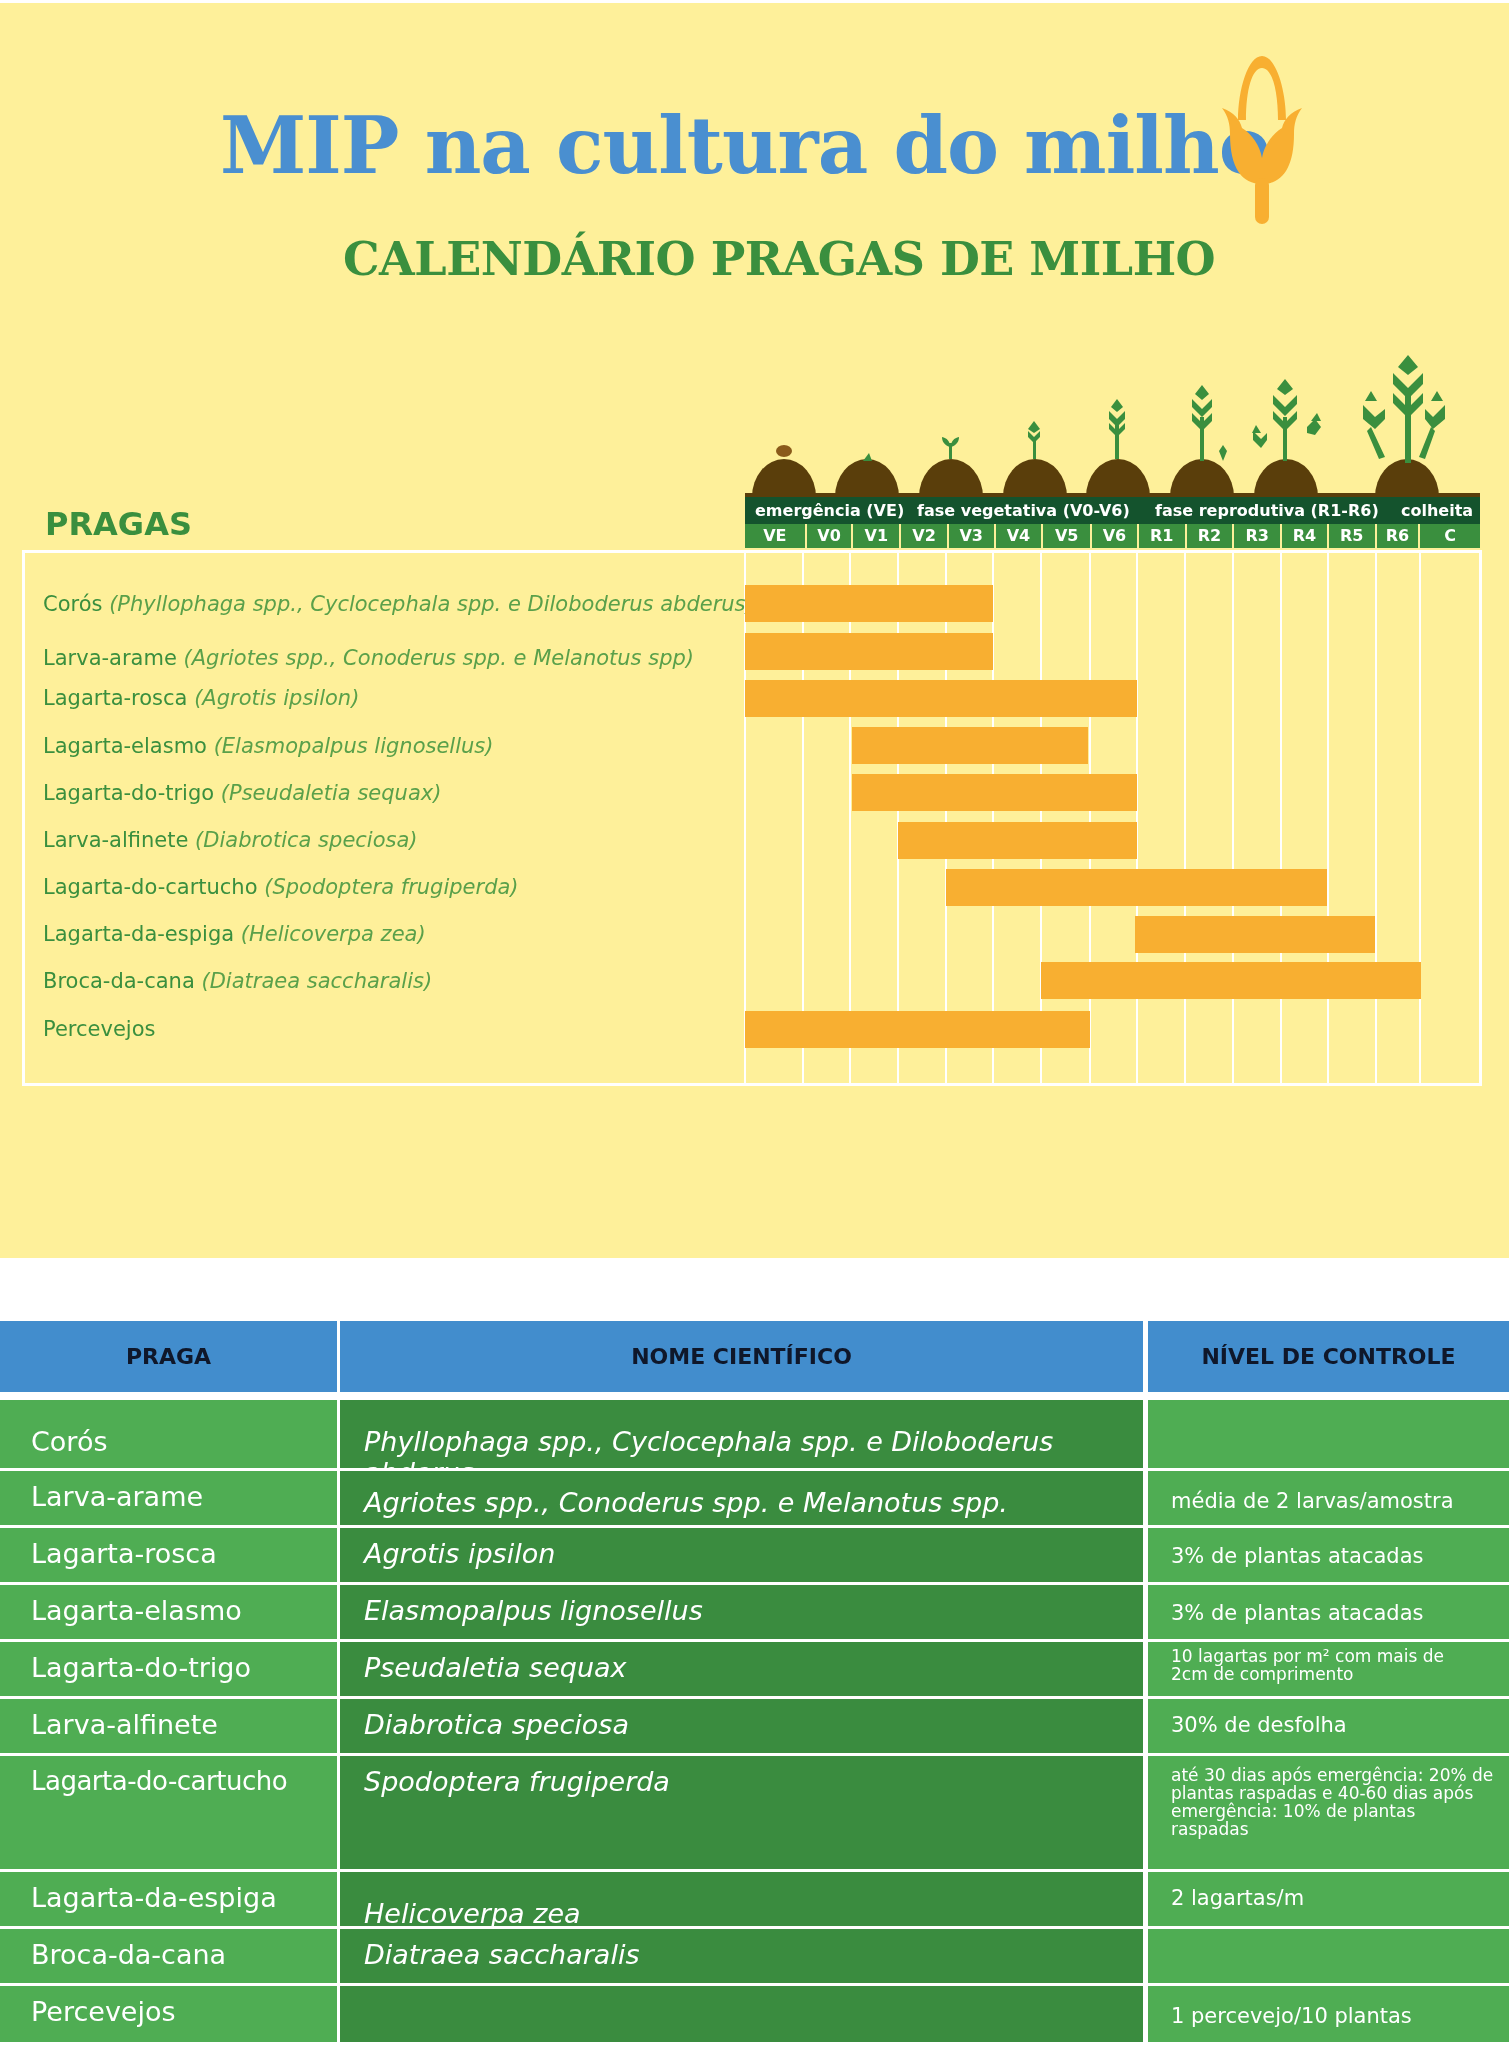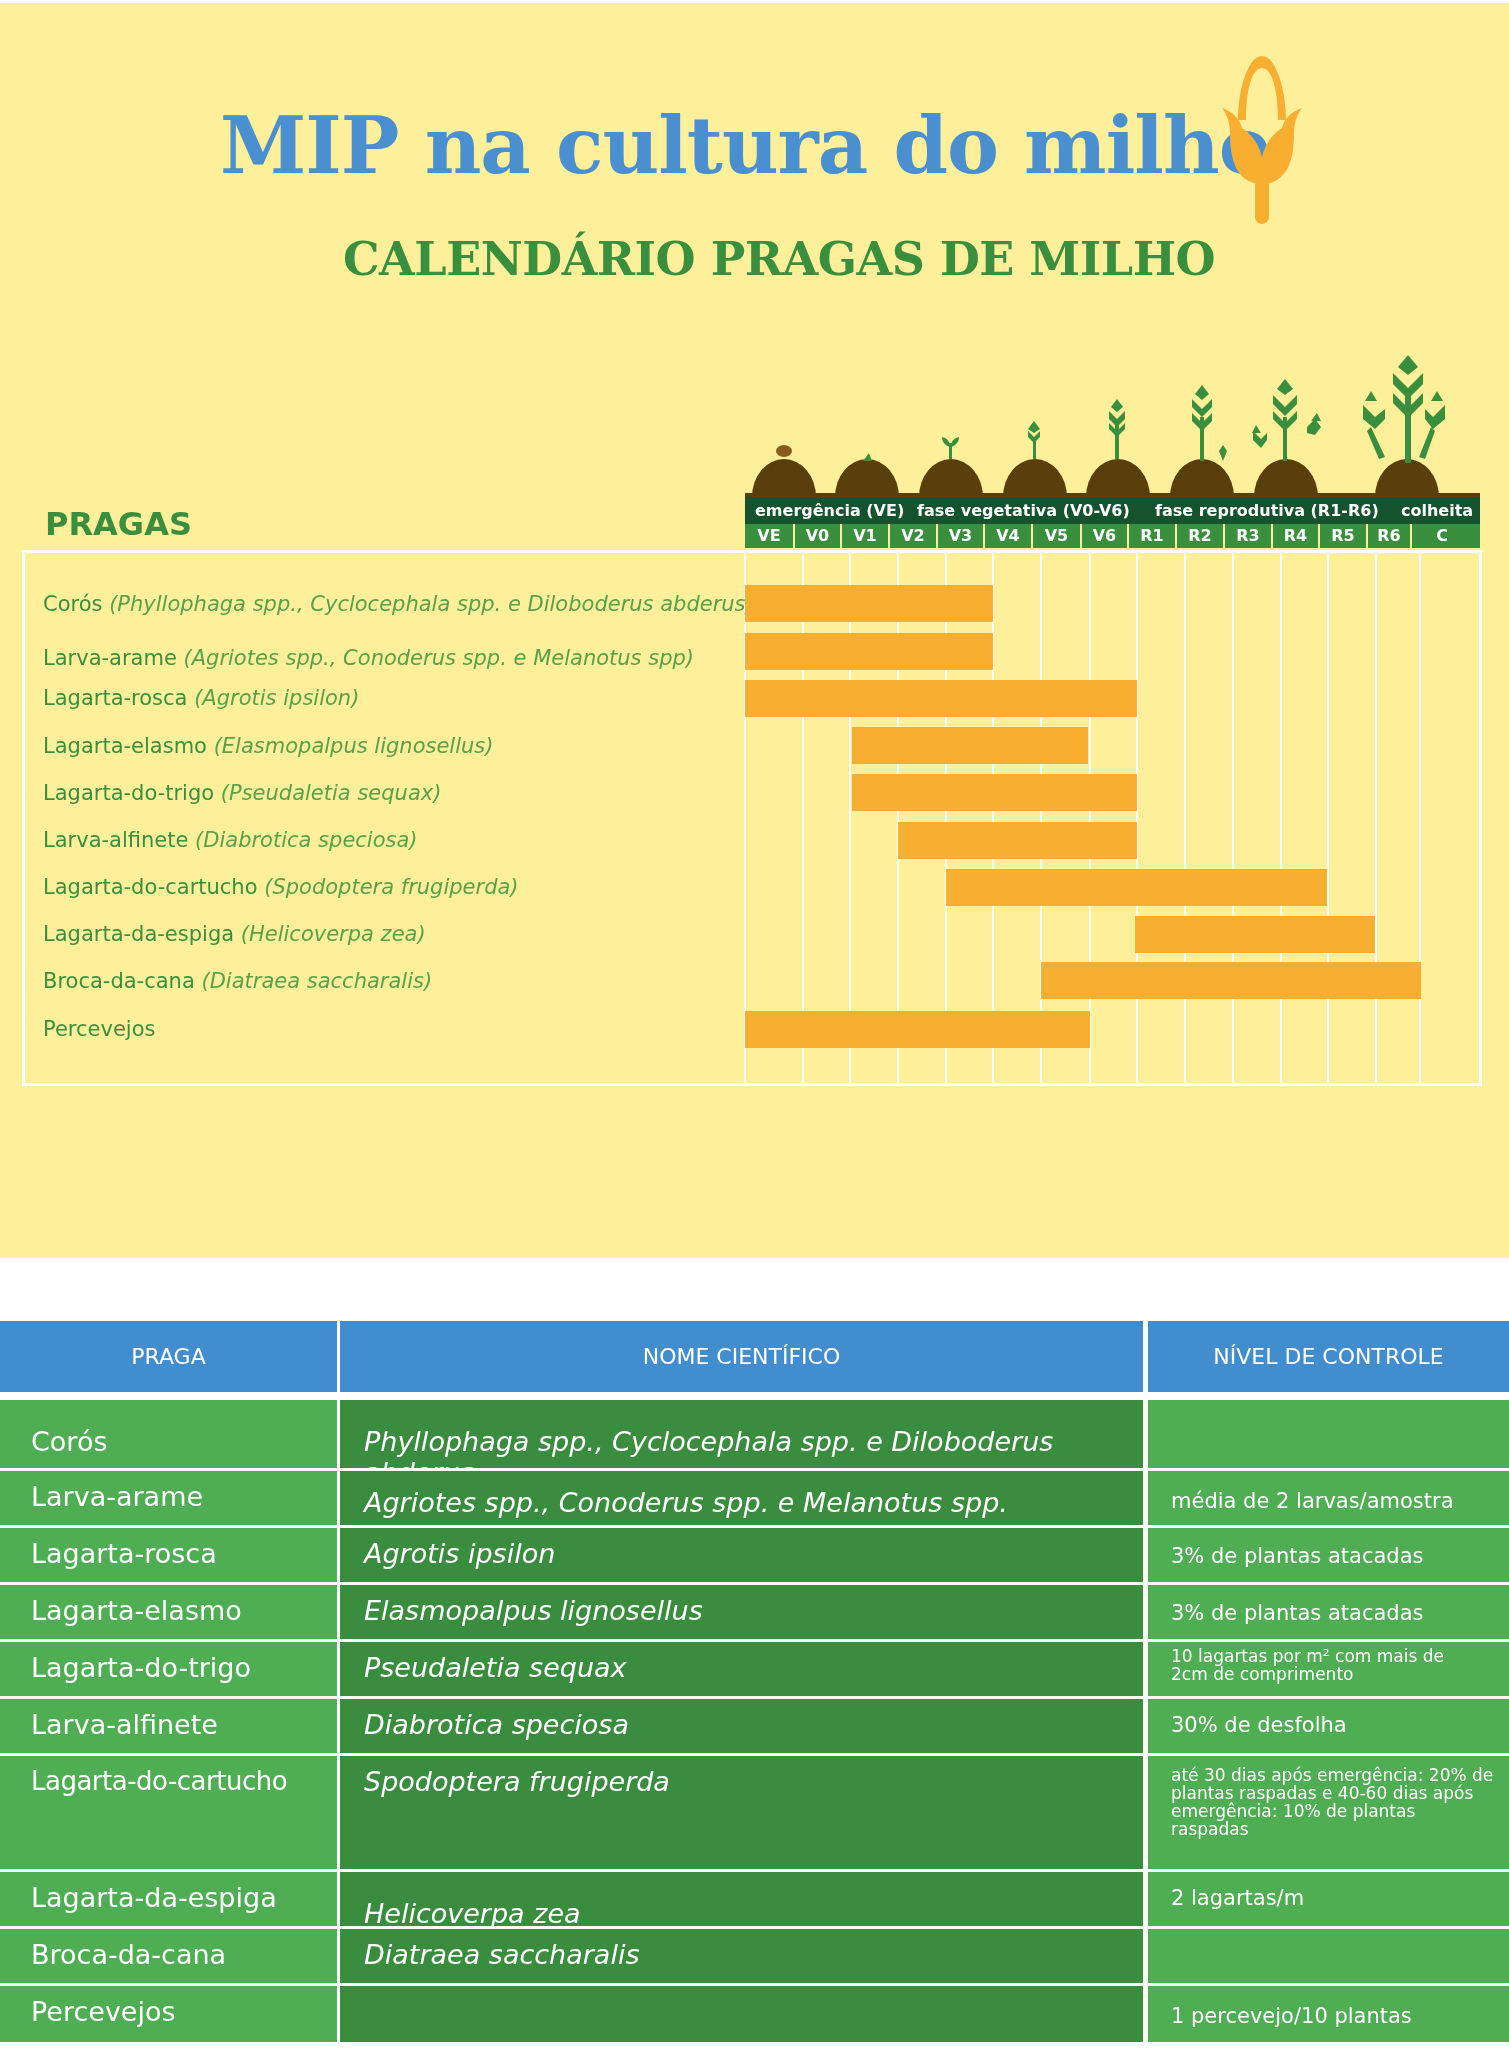--- a/index.html
+++ b/index.html
@@ -21,21 +21,21 @@
   .stage { color: #fff; font-weight: bold; font-size: 16px; text-align: center; line-height: 24px; border-right: 2px solid #fef09a; }
   .stage:last-child { border-right: none; }
 
   .grid-box { position: absolute; left: 22px; top: 550px; width: 1460px; height: 536px; border: 3px solid #ffffff; }
   .vline { position: absolute; top: 550px; height: 536px; width: 2px; background: #ffffff; }
 
   .pest-row { position: absolute; left: 43px; font-size: 21px; color: #3a8f3e; white-space: nowrap; }
   .pest-row .sci { font-style: italic; font-weight: normal; color: #5aa04a; }
 
   .bar { position: absolute; height: 37px; background: #f8af31; }
-  .th { position: absolute; top: 1321px; height: 71px; background: #428dcd; color: #ffffff; font-size: 22px; display: flex; align-items: center; justify-content: center; }
+  .th { position: absolute; top: 1321px; height: 71px; background: #428dcd; color: #0f172a; font-size: 22px; display: flex; align-items: center; justify-content: center; font-weight: bold; }
   .cell { position: absolute; color: #fff; }
   .c1 { background: #4fad53; left: 0; width: 337px; font-size: 27px; padding-left: 31px; }
   .c2 { background: #3a8c3f; left: 340px; width: 803px; font-size: 27px; font-style: italic; padding-left: 24px; }
   .c3 { background: #4fad53; left: 1148px; width: 361px; font-size: 21px; padding-left: 23px; }
   .c3.small { font-size: 17px; line-height: 18px; }
 </style>
 </head>
 <body>
 
 <div class="top"></div>
@@ -87,21 +87,21 @@
 </svg>
 
 <div class="phasebar">
   <span style="left:10px">emergência (VE)</span>
   <span style="left:172px">fase vegetativa (V0-V6)</span>
   <span style="left:410px">fase reprodutiva (R1-R6)</span>
   <span style="left:656px">colheita</span>
 </div>
 
 <div class="stages">
-  <div class="stage" style="width:50px">VE</div>
+  <div class="stage" style="width:62px">VE</div>
   <div class="stage" style="width:47px">V0</div>
   <div class="stage" style="width:48px">V1</div>
   <div class="stage" style="width:48px">V2</div>
   <div class="stage" style="width:47px">V3</div>
   <div class="stage" style="width:48px">V4</div>
   <div class="stage" style="width:49px">V5</div>
   <div class="stage" style="width:47px">V6</div>
   <div class="stage" style="width:48px">R1</div>
   <div class="stage" style="width:48px">R2</div>
   <div class="stage" style="width:48px">R3</div>

